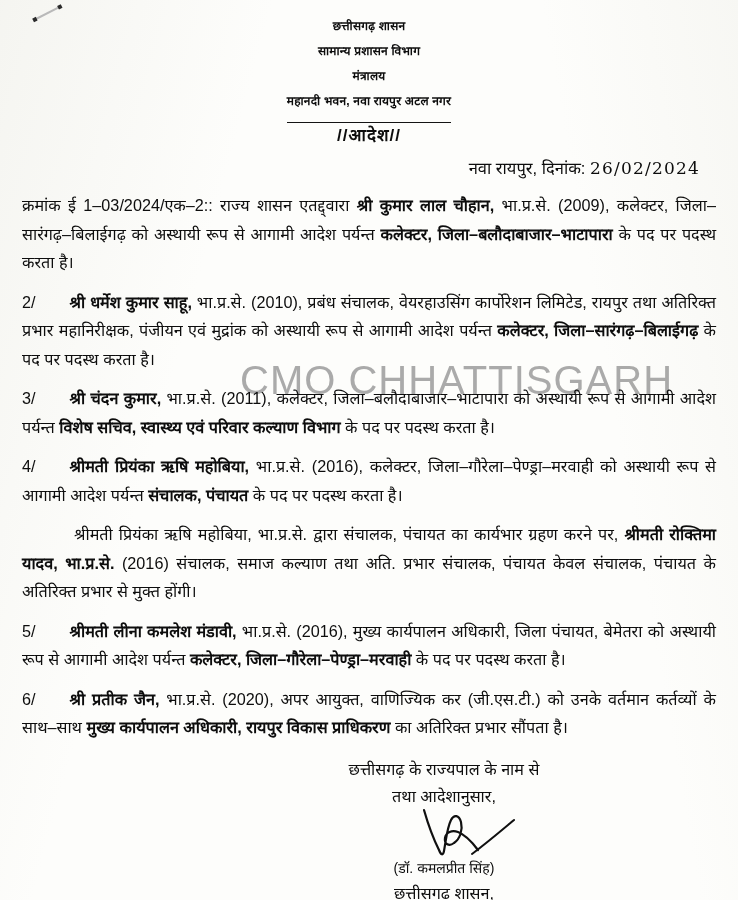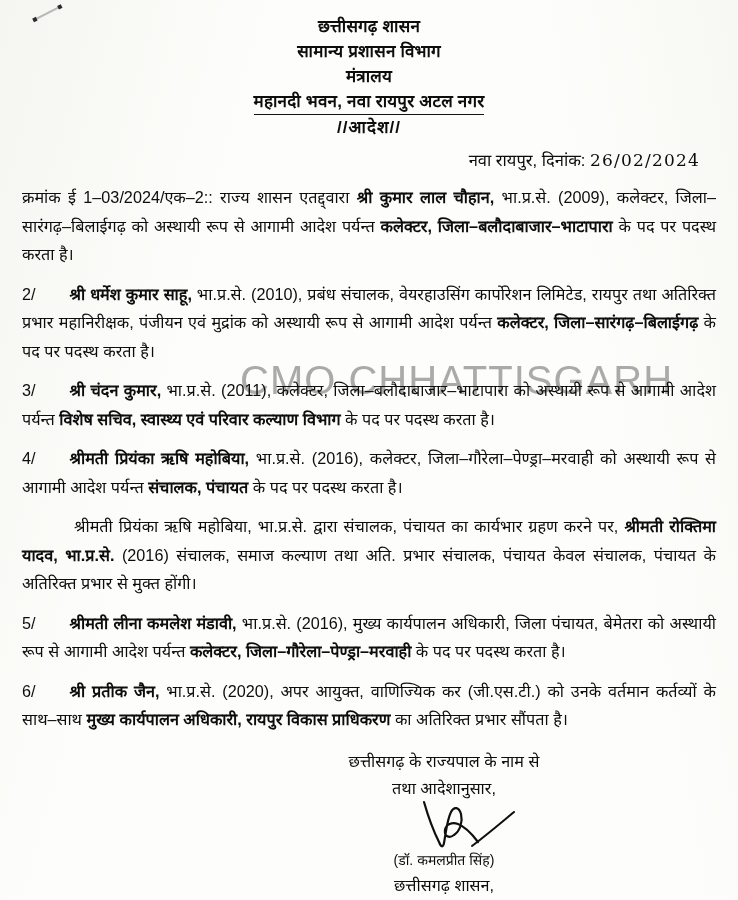--- a/index.html
+++ b/index.html
@@ -50,29 +50,29 @@
     position: relative;
     z-index: 3;
     padding: 0 22px;
   }
 
   .header {
     text-align: center;
     margin-top: 14px;
   }
   .header-line {
-    font-size: 17px;
+    font-size: 12px;
     line-height: 25px;
     font-weight: 600;
     letter-spacing: 0.2px;
   }
   .header-line.underlined {
     display: inline-block;
     border-bottom: 1.6px solid #141414;
-    padding-bottom: 0;
+    padding-bottom: 8px;
   }
   .order-tag {
     text-align: center;
     font-size: 17px;
     margin-top: 0;
     font-weight: 600;
     letter-spacing: 1px;
   }
   .dateline {
     text-align: right;

